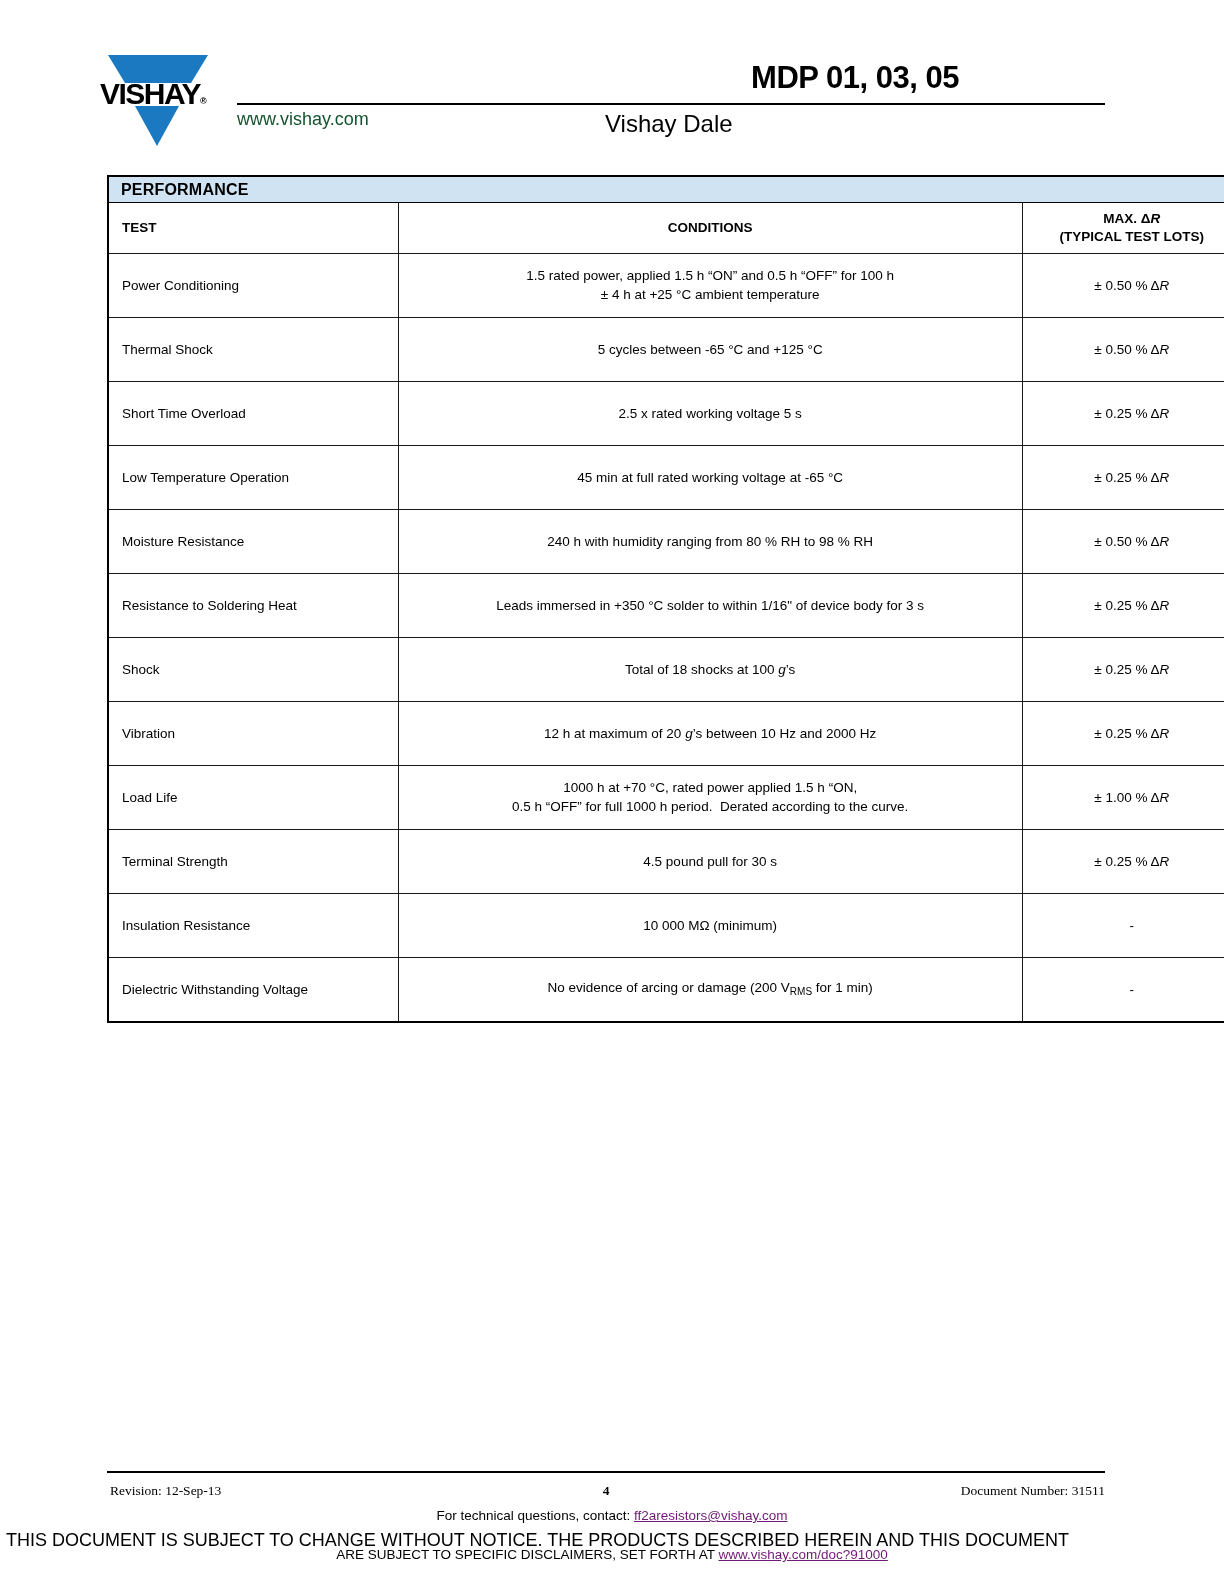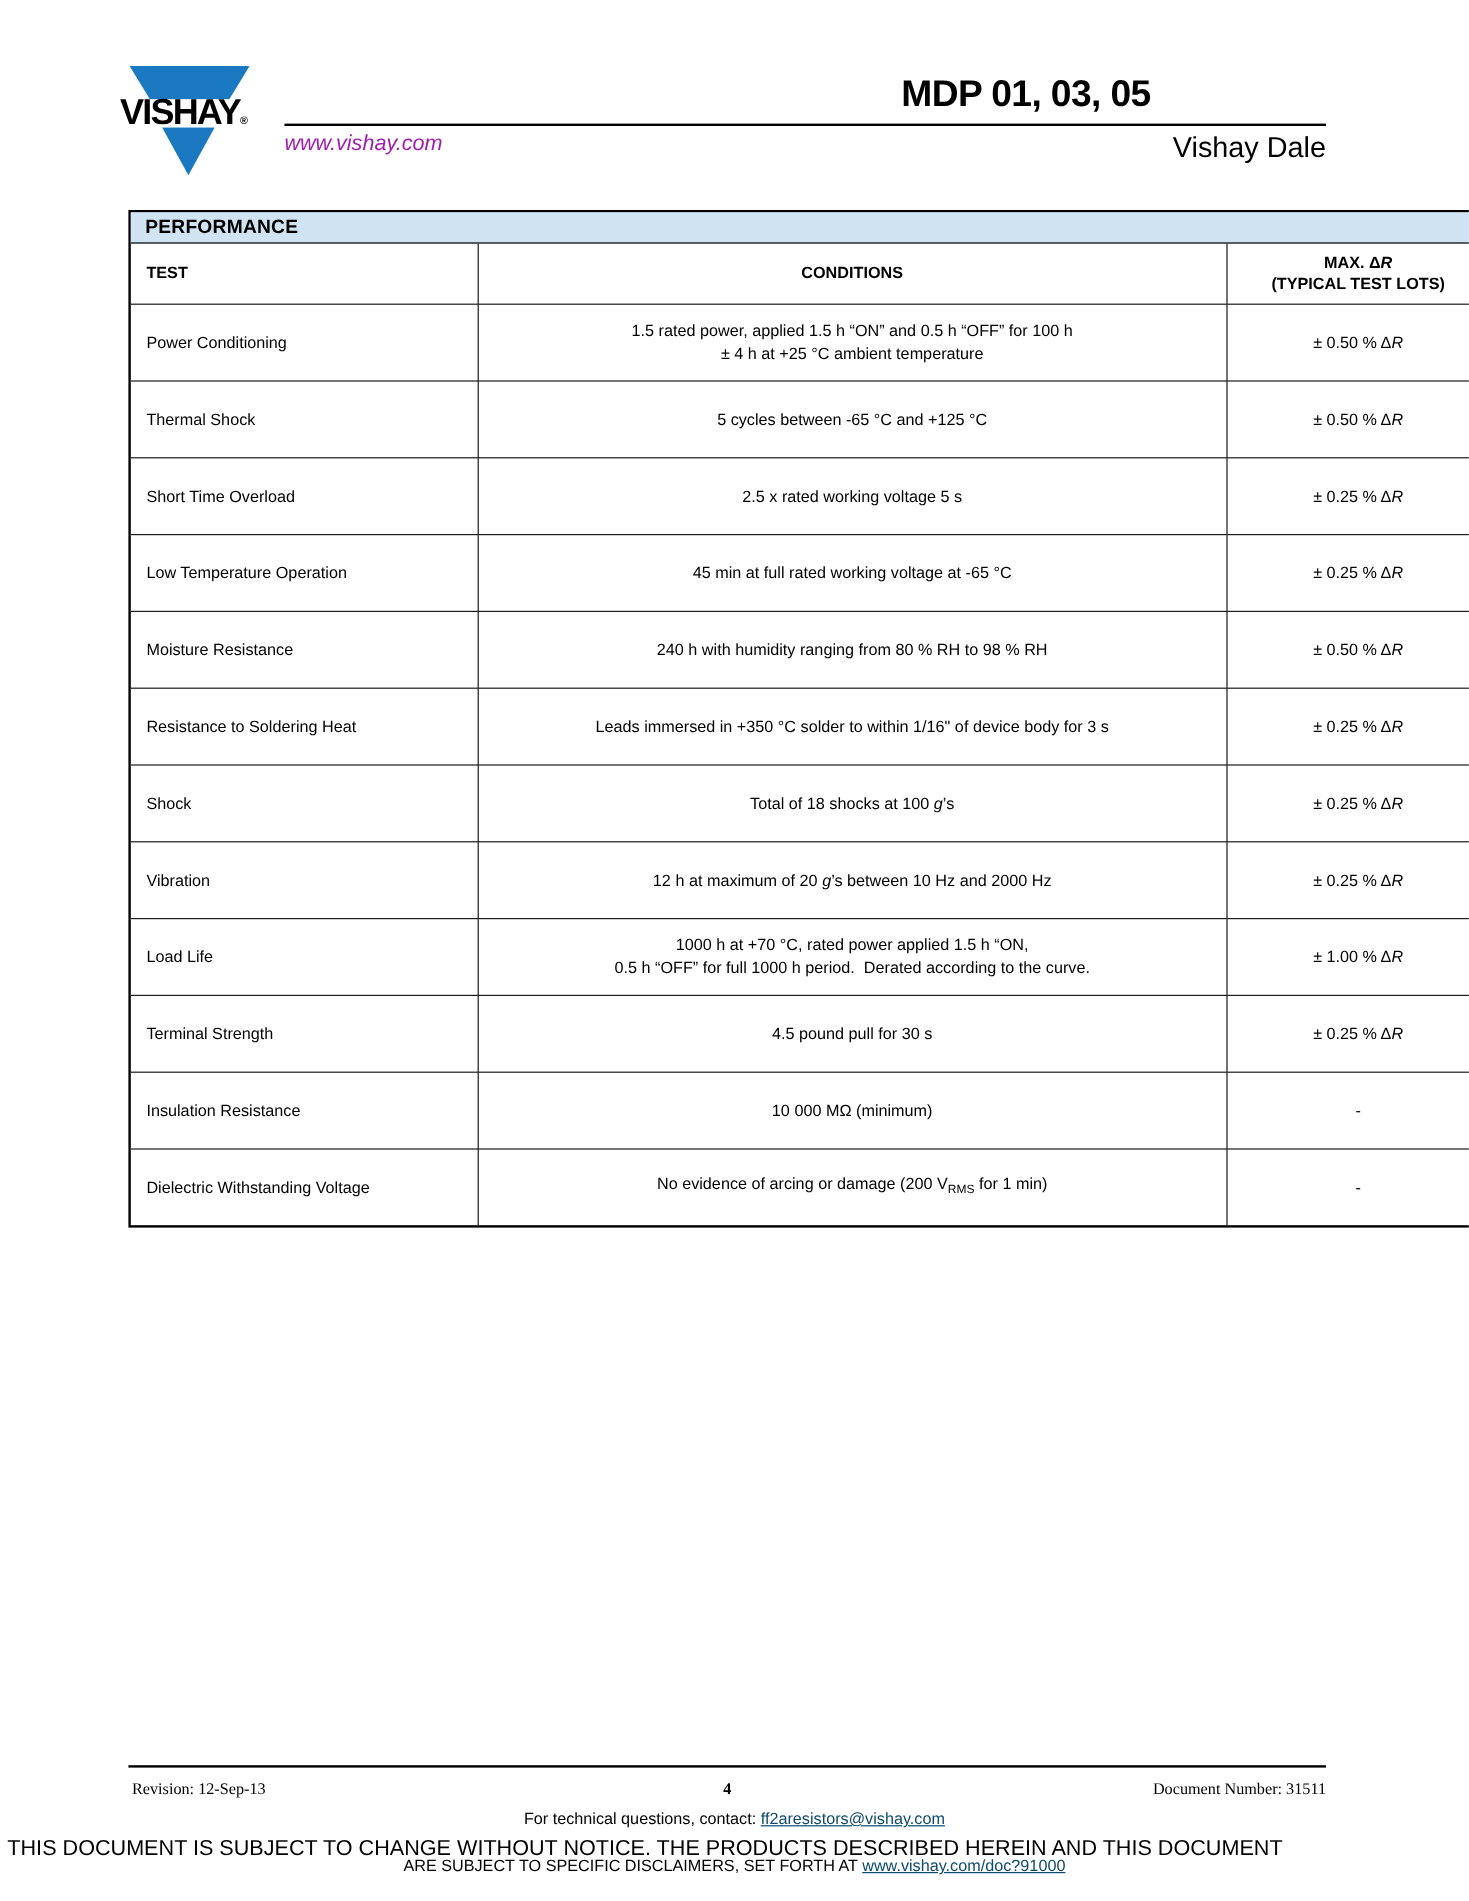--- a/index.html
+++ b/index.html
@@ -23,27 +23,27 @@
     white-space:nowrap;
   }
   .logo-reg { font-size:9px; letter-spacing:0; vertical-align:baseline; }
   .logo-tri-bottom {
     position:absolute; left:35px; top:54px; width:44px; height:40px;
     background:#1a79c0;
     clip-path:polygon(0 0, 100% 0, 50% 100%);
   }
   .header-rule { left:237px; top:103px; width:868px; height:2px; background:#000; }
   .site-link {
-    left:237px; top:109px; font-size:18px; color:#a21caf; text-decoration:none;font-style:italic;
+    left:237px; top:109px; font-size:18px; color:#14532d; text-decoration:none;
   }
   .part-title {
     left:605px; top:60px; width:500px; text-align:center;
     font-size:31px; font-weight:bold; letter-spacing:-0.5px;
   }
-  .brand { left:605px; top:110px; width:500px; text-align:right; font-size:24px; }
+  .brand { left:605px; top:110px; width:500px; font-size:24px; }
 
   
   .table-wrap { left:107px; top:175px; width:1136px; border:2px solid #000; background:#fff; }
   .band {
     height:26px; background:#cfe3f2; border-bottom:1px solid #000;
     display:flex; align-items:center; padding-left:12px;
     font-size:16px; font-weight:bold; letter-spacing:0.2px;
   }
   table { width:100%; border-collapse:collapse; border:hidden; table-layout:fixed; }
   td, th { border:1px solid #1a1a1a; font-size:13.5px; vertical-align:middle; }
@@ -62,21 +62,21 @@
 
   
   .footer-rule { left:107px; top:1471px; width:998px; height:2px; background:#000; }
   .footer-row { left:107px; top:1483px; width:998px; height:18px; font-size:13.5px;font-family:Liberation Serif, serif; }
   .footer-rev { position:absolute; left:3px; top:0; }
   .footer-doc { position:absolute; right:0; top:0; }
   .footer-page { position:absolute; left:0; right:0; text-align:center; font-weight:bold; top:0; }
   .footer-contact { left:0; top:1508px; width:1224px; text-align:center; font-size:13.5px; }
   .footer-disc1 { left:0; top:1530px; width:1075px; text-align:center; font-size:18px; }
   .footer-disc2 { left:0; top:1547px; width:1224px; text-align:center; font-size:13.5px; }
-  a.blue-link { color:#0c4a6e; }
+  a.blue-link { color:#701a75; }
 </style>
 </head>
 <body>
 
 <div class="abs logo">
   <div class="logo-tri-top"></div>
   <div class="logo-text"><span>VISHAY</span><span class="logo-reg">®</span></div>
   <div class="logo-tri-bottom"></div>
 </div>
 

